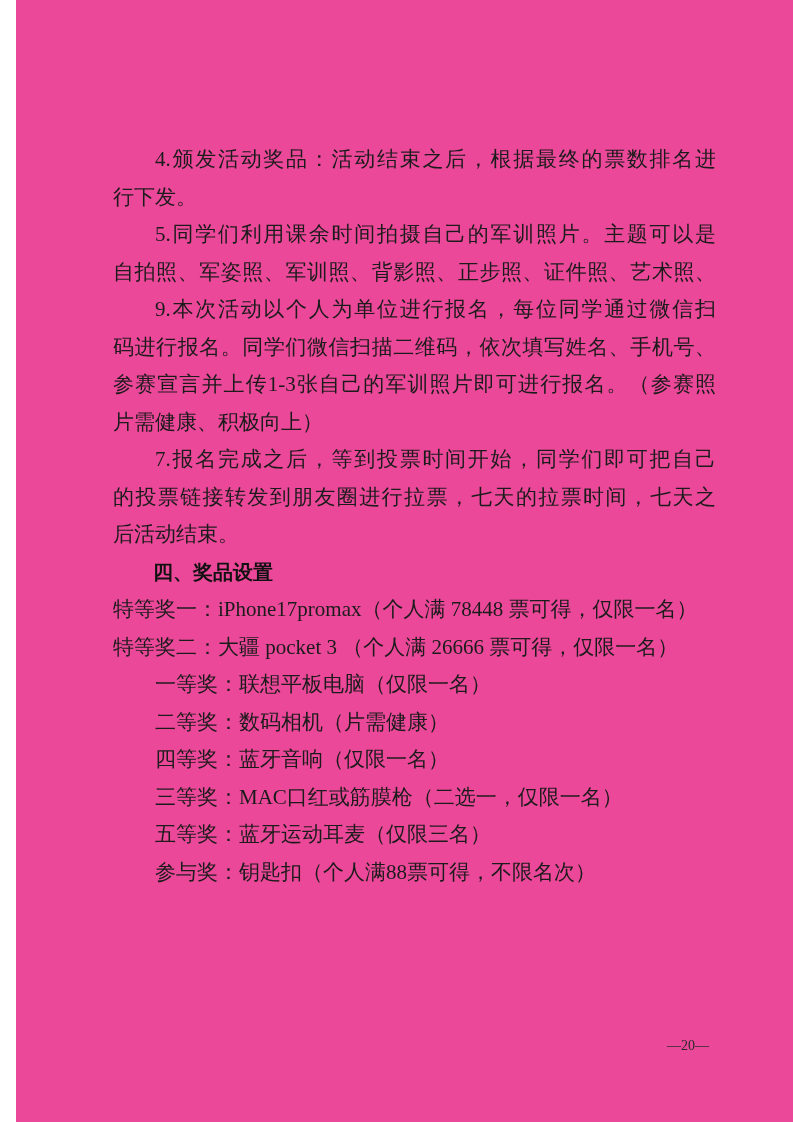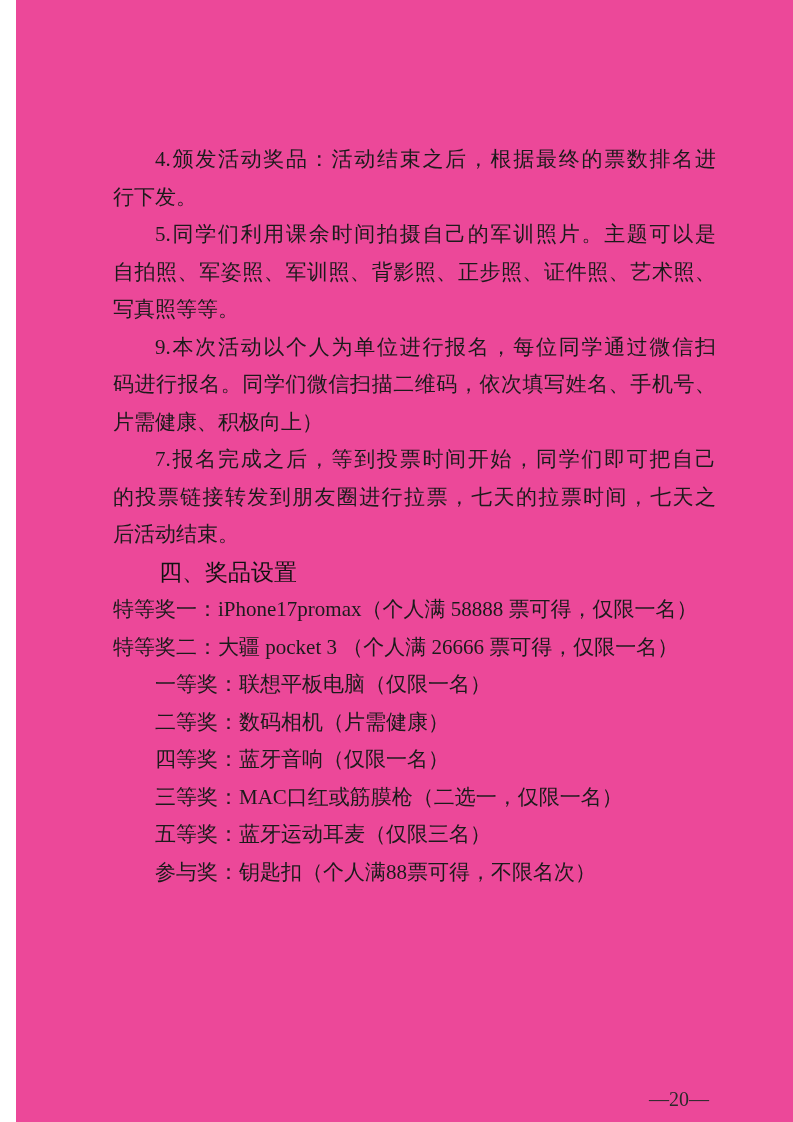--- a/index.html
+++ b/index.html
@@ -36,63 +36,63 @@
   .line.fill {
     text-align: justify;
     text-align-last: justify;
     -moz-text-align-last: justify;
   }
   .line.ind {
     text-indent: 2em;
   }
   .heading .line {
     font-family: "Liberation Sans", sans-serif;
-    font-weight: 400;
-    font-size: 23px;
+    font-weight: 700;
+    font-size: 20px;
     color: #111111;
   }
   .page-number {
     position: absolute;
-    top: 1089px;
+    top: 1036px;
     right: 100px;
-    font-size: 20px;
+    font-size: 14px;
     line-height: 20px;
     color: #2a2a2a;
     font-family: "Liberation Serif", serif;
   }
 </style>
 </head>
 <body>
 
 <div class="page">
   <div class="content" id="doc-body">
       <div class="para body-indent">
         <div class="line fill ind">4.颁发活动奖品：活动结束之后，根据最终的票数排名进</div>
         <div class="line">行下发。</div>
       </div>
       <div class="para body-indent">
         <div class="line fill ind">5.同学们利用课余时间拍摄自己的军训照片。主题可以是</div>
         <div class="line fill">自拍照、军姿照、军训照、背影照、正步照、证件照、艺术照、</div>
-        <div class="line">写真照等等。</div>
       </div>
       <div class="para body-indent">
         <div class="line fill ind">9.本次活动以个人为单位进行报名，每位同学通过微信扫</div>
         <div class="line fill">码进行报名。同学们微信扫描二维码，依次填写姓名、手机号、</div>
+        <div class="line fill">参赛宣言并上传1-3张自己的军训照片即可进行报名。（参赛照</div>
         <div class="line">片需健康、积极向上）</div>
       </div>
       <div class="para body-indent">
         <div class="line fill ind">7.报名完成之后，等到投票时间开始，同学们即可把自己</div>
         <div class="line fill">的投票链接转发到朋友圈进行拉票，七天的拉票时间，七天之</div>
         <div class="line">后活动结束。</div>
       </div>
       <div class="para heading">
         <div class="line ind">四、奖品设置</div>
       </div>
       <div class="para no-indent">
-        <div class="line">特等奖一：iPhone17promax（个人满 58888 票可得，仅限一名）</div>
+        <div class="line">特等奖一：iPhone17promax（个人满 78448 票可得，仅限一名）</div>
       </div>
       <div class="para no-indent">
         <div class="line">特等奖二：大疆 pocket 3 （个人满 26666 票可得，仅限一名）</div>
       </div>
       <div class="para indent">
         <div class="line ind">一等奖：联想平板电脑（仅限一名）</div>
       </div>
       <div class="para indent">
         <div class="line ind">二等奖：数码相机（片需健康）</div>
       </div>

